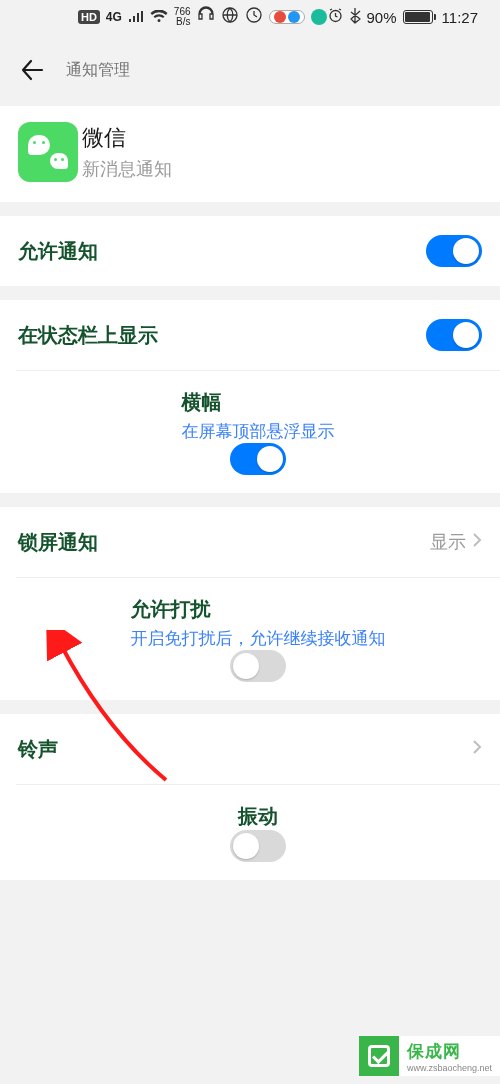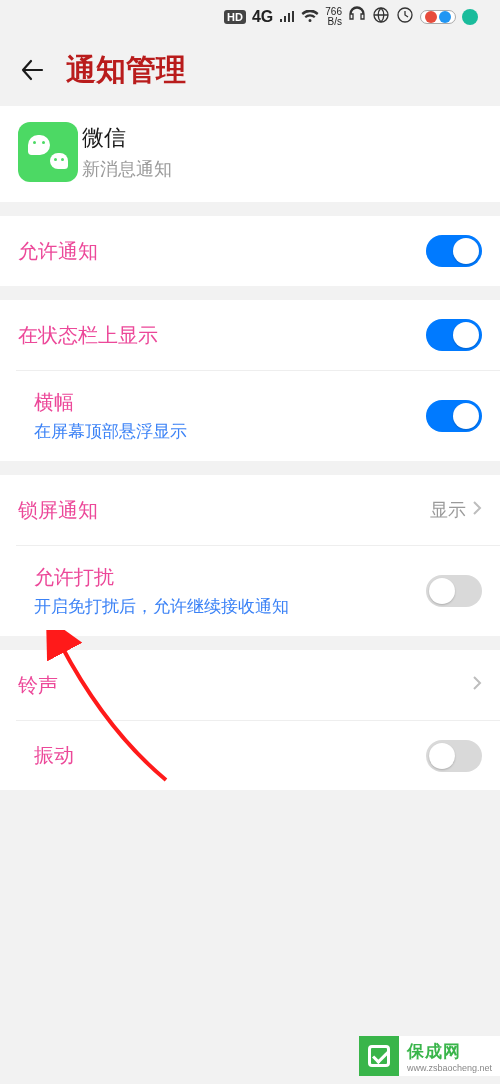--- a/index.html
+++ b/index.html
@@ -18,40 +18,40 @@
   .dot-blue { background: #2196f3; }
   .peacock { width: 16px; height: 16px; border-radius: 50%; background: #1abc9c; }
   .battery { display: inline-flex; align-items: center; }
   .battery-body { width: 30px; height: 14px; border: 1.5px solid #333; border-radius: 3px; position: relative; }
   .battery-fill { position: absolute; left: 1px; top: 1px; bottom: 1px; width: 90%; background: #333; border-radius: 1px; }
   .battery-tip { width: 2px; height: 6px; background: #333; margin-left: 1px; border-radius: 0 1px 1px 0; }
 
   
   .title-bar { height: 72px; display: flex; align-items: center; padding: 0 18px; gap: 20px; background: #f2f2f2; }
   .title-bar .back { width: 28px; height: 28px; display: flex; align-items: center; justify-content: center; }
-  .title-bar h1 { font-size: 30px; font-weight: 700; color: #b91c1c; }
+  .title-bar h1 { font-size: 16px; font-weight: 400; color: #737373; }
 
   
   .app-header { background: #fff; display: flex; align-items: center; padding: 16px 18px 20px; gap: 4px; margin-bottom: 14px; }
   .app-icon { width: 60px; height: 60px; border-radius: 12px; background: #4cd964; position: relative; }
   .bubble { position: absolute; background: #fff; border-radius: 50%; }
   .b1 { width: 22px; height: 20px; left: 10px; top: 13px; border-radius: 11px 11px 11px 4px; }
   .b2 { width: 18px; height: 16px; right: 10px; bottom: 13px; border-radius: 9px 9px 4px 9px; }
   .bubble .eye { position: absolute; width: 3px; height: 3px; background: #4cd964; border-radius: 50%; top: 6px; }
   .b1 .eye:first-child { left: 5px; } .b1 .eye:last-child { right: 5px; }
   .b2 .eye { top: 5px; } .b2 .eye:first-child { left: 4px; } .b2 .eye:last-child { right: 4px; }
   .app-info .name { font-size: 22px; color: #1a1a1a; margin-bottom: 4px; }
   .app-info .sub  { font-size: 18px; color: #9a9a9a; }
 
   
   .section { background: #fff; margin-bottom: 14px; }
   .row { display: flex; align-items: center; justify-content: space-between; padding: 18px 18px; min-height: 70px; }
-  .section .row + .row { border-top: 1px solid #eee; margin-left: 16px; }
+  .section .row + .row { border-top: 1px solid #eee; margin-left: 16px; flex-direction: column; }
   .row .labels { display: flex; flex-direction: column; gap: 4px; }
-  .row .primary { font-size: 20px; color: #ec4899; }
+  .row .primary { font-size: 20px; color: #14532d; font-weight: bold; }
   .row .secondary { font-size: 17px; color: #3b82f6; }
   .row .right { display: flex; align-items: center; gap: 6px; }
   .value-text { font-size: 18px; color: #9a9a9a; }
   .chevron { color: #bdbdbd; }
 
   
   .toggle { width: 56px; height: 32px; border-radius: 16px; position: relative; }
   .toggle .knob { position: absolute; width: 26px; height: 26px; background: #fff; border-radius: 50%; top: 3px; box-shadow: 0 1px 2px rgba(0,0,0,.2); }
   .toggle.on  { background: #007aff; }
   .toggle.on .knob  { right: 3px; }
@@ -71,21 +71,21 @@
   .wm-text .en { font-size: 9px; color: #888; }
 </style>
 </head>
 <body>
 
 <div class="screen">
 
   <div class="status-bar">
     <div class="status-left">
       <span class="hd-badge">HD</span>
-      <span style="font-size:16px;font-weight:bold;">4G</span>
+      <span style="font-size:12px;font-weight:bold;">4G</span>
       <span>
         <svg width="16" height="12" viewBox="0 0 16 12">
             <path d="M1 11h2V8H1zM5 11h2V5H5zM9 11h2V2H9zM13 11h2V0h-2z" fill="#333"></path>
           </svg>
       </span>
       <span>
         <svg width="18" height="13" viewBox="0 0 18 13">
             <path d="M9 12a1.5 1.5 0 100-3 1.5 1.5 0 000 3zm-4-4a6 6 0 018 0l1.5-1.5a8 8 0 00-11 0L5 8zm-3-3a10 10 0 0114 0L17.5 3a12 12 0 00-17 0L2 5z" fill="#333"></path>
           </svg>
       </span>
@@ -108,20 +108,41 @@
         <svg width="18" height="18" viewBox="0 0 18 18">
             <circle cx="9" cy="9" r="7" fill="none" stroke="#333" stroke-width="1.3"></circle>
             <path d="M9 5v4l3 2" fill="none" stroke="#333" stroke-width="1.3"></path>
           </svg>
       </span>
       <span class="pill">
         <span class="dot dot-red"></span>
         <span class="dot dot-blue"></span>
       </span>
       <span class="peacock"></span>
+    </div>
+    <div class="status-right">
+      <span>
+        <svg width="17" height="17" viewBox="0 0 17 17">
+            <circle cx="8.5" cy="9" r="5.5" fill="none" stroke="#333" stroke-width="1.3"></circle>
+            <path d="M8.5 6v3l2 1M3 3l2-1M14 3l-2-1" fill="none" stroke="#333" stroke-width="1.3"></path>
+          </svg>
+      </span>
+      <span>
+        <svg width="11" height="17" viewBox="0 0 11 17">
+            <path d="M5 1v15l5-4-9-7m9-1L1 12l4 4" fill="none" stroke="#333" stroke-width="1.3" stroke-linejoin="round"></path>
+          </svg>
+      </span>
+      <span>90%</span>
+      <span class="battery">
+        <span class="battery-body">
+            <span class="battery-fill"></span>
+          </span>
+          <span class="battery-tip"></span>
+      </span>
+      <span>11:27</span>
     </div>
   </div>
 
   <div class="title-bar">
     <div class="back">
       <svg width="26" height="26" viewBox="0 0 26 26">
           <path d="M12 4L4 13l8 9M4 13h19" fill="none" stroke="#1a1a1a" stroke-width="2.2" stroke-linecap="round" stroke-linejoin="round"></path>
         </svg>
     </div>
     <h1>通知管理</h1>

